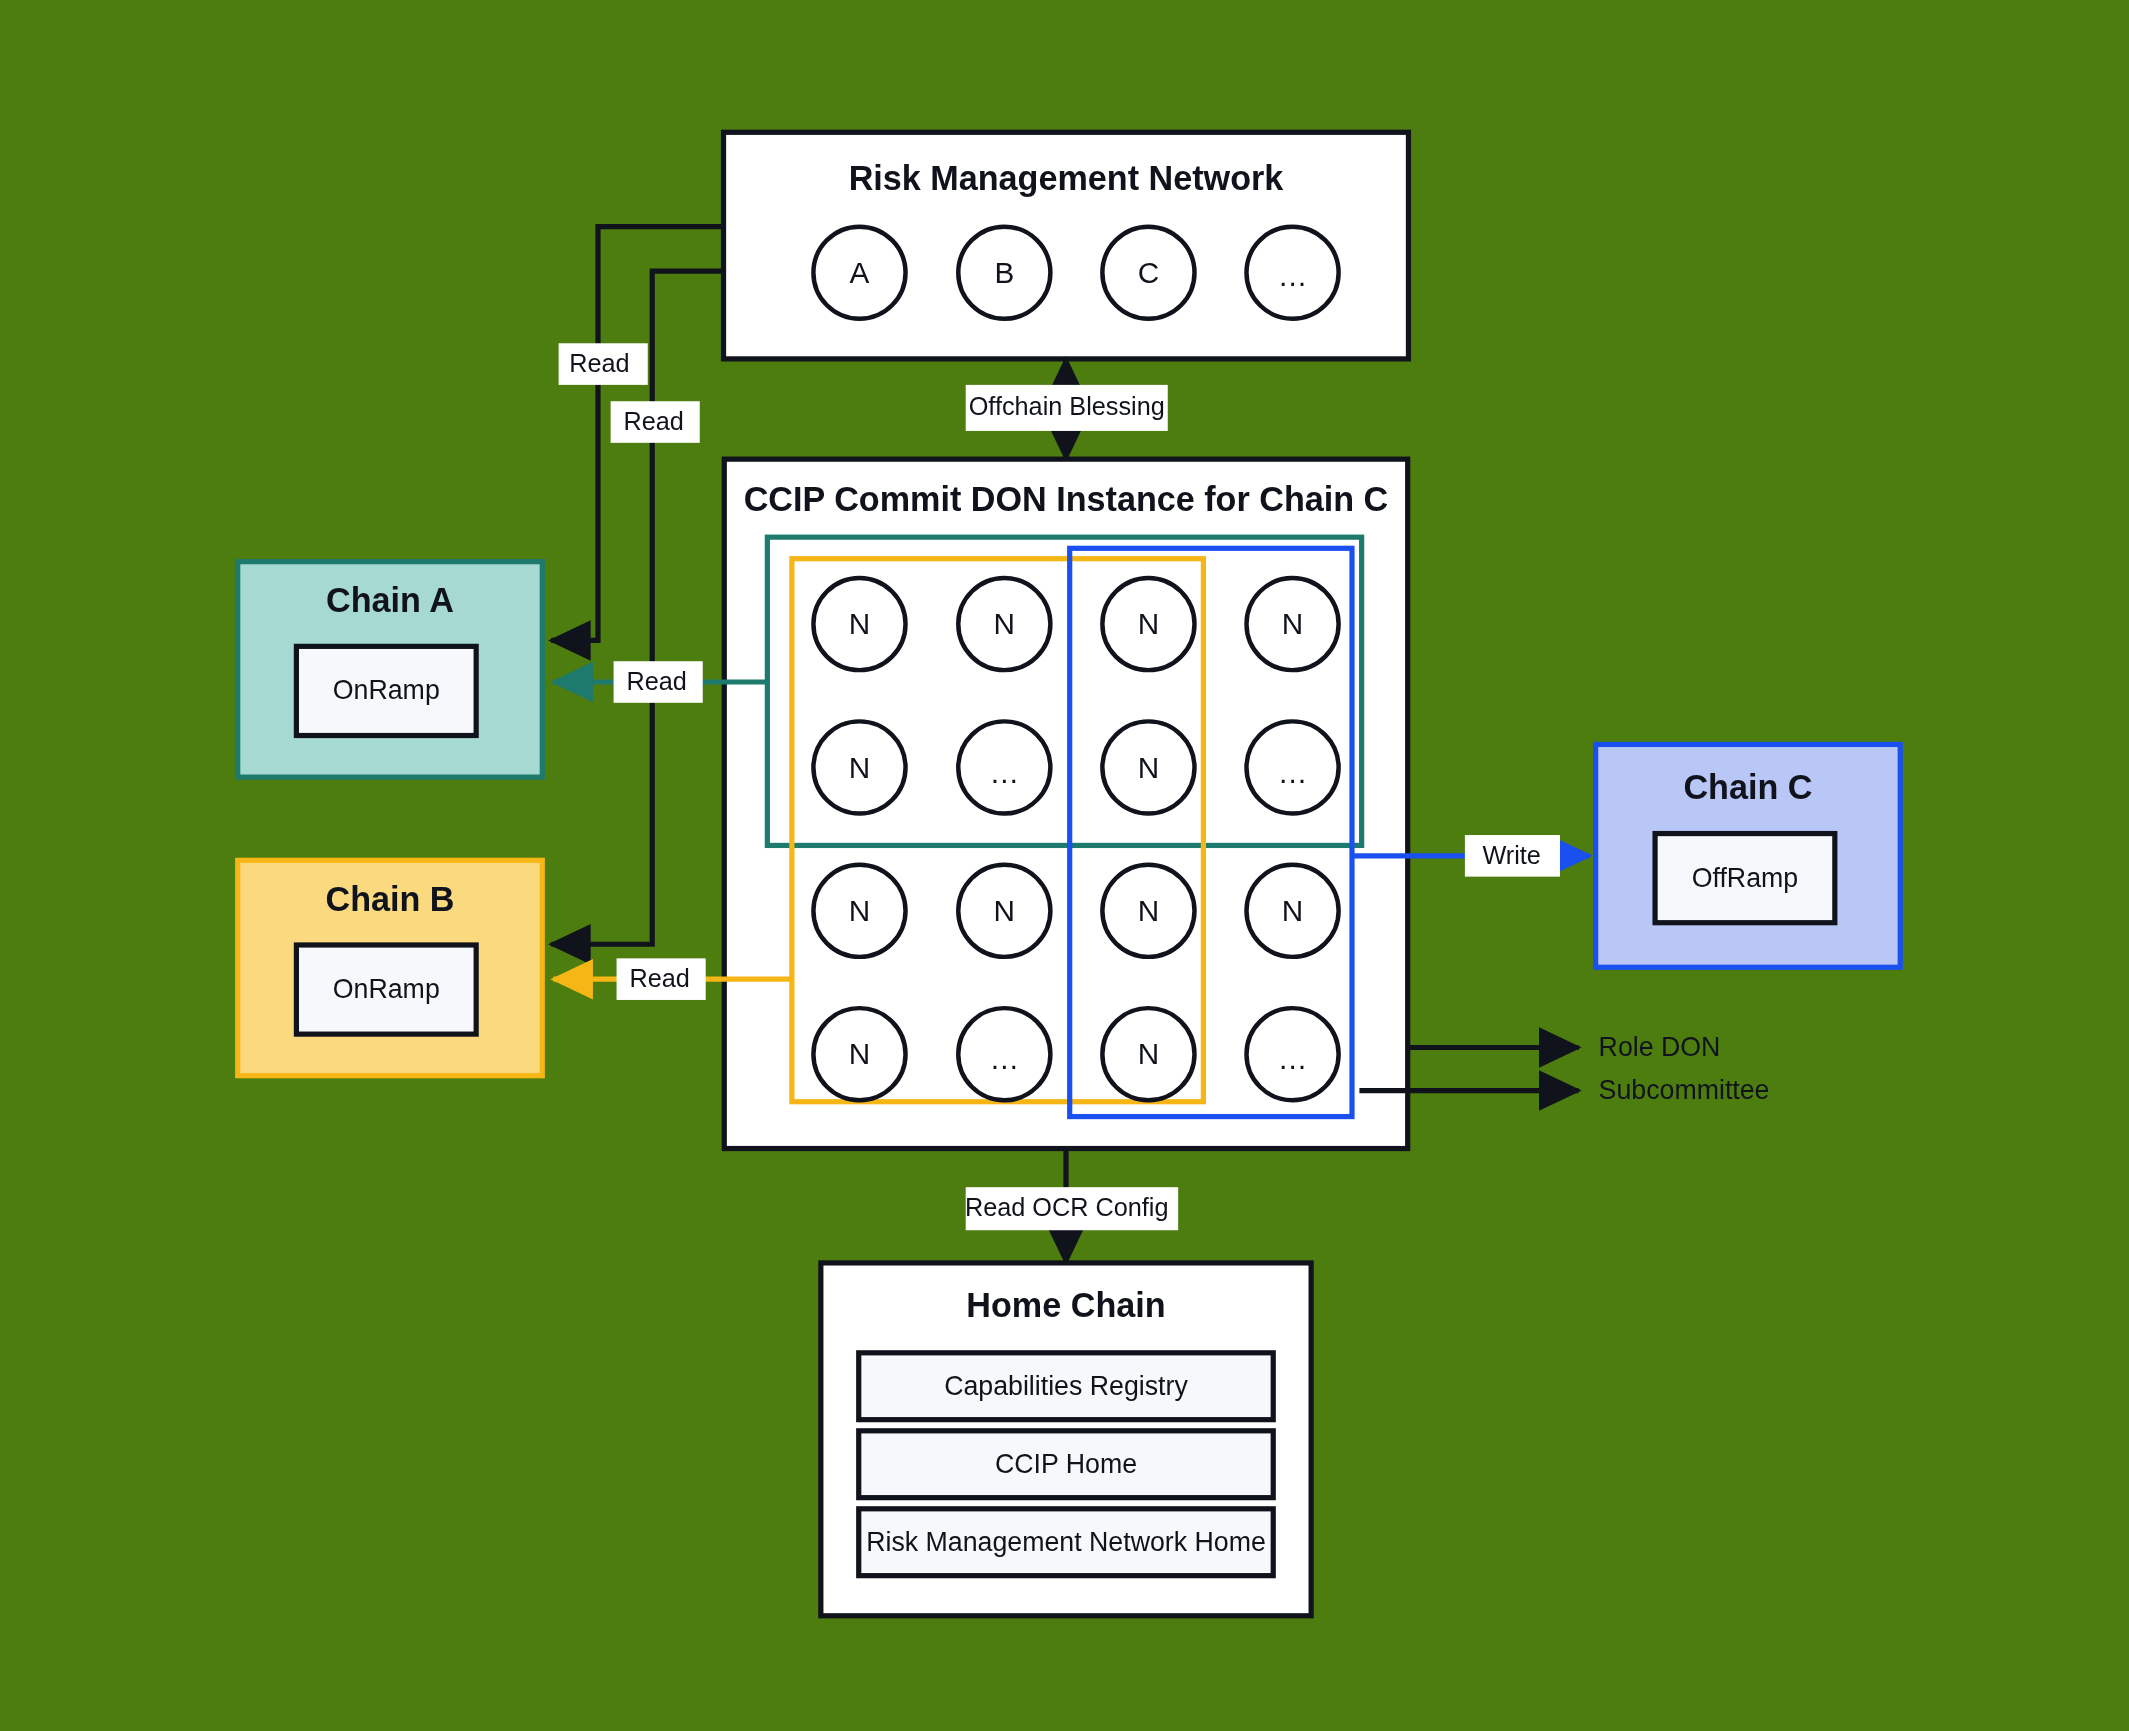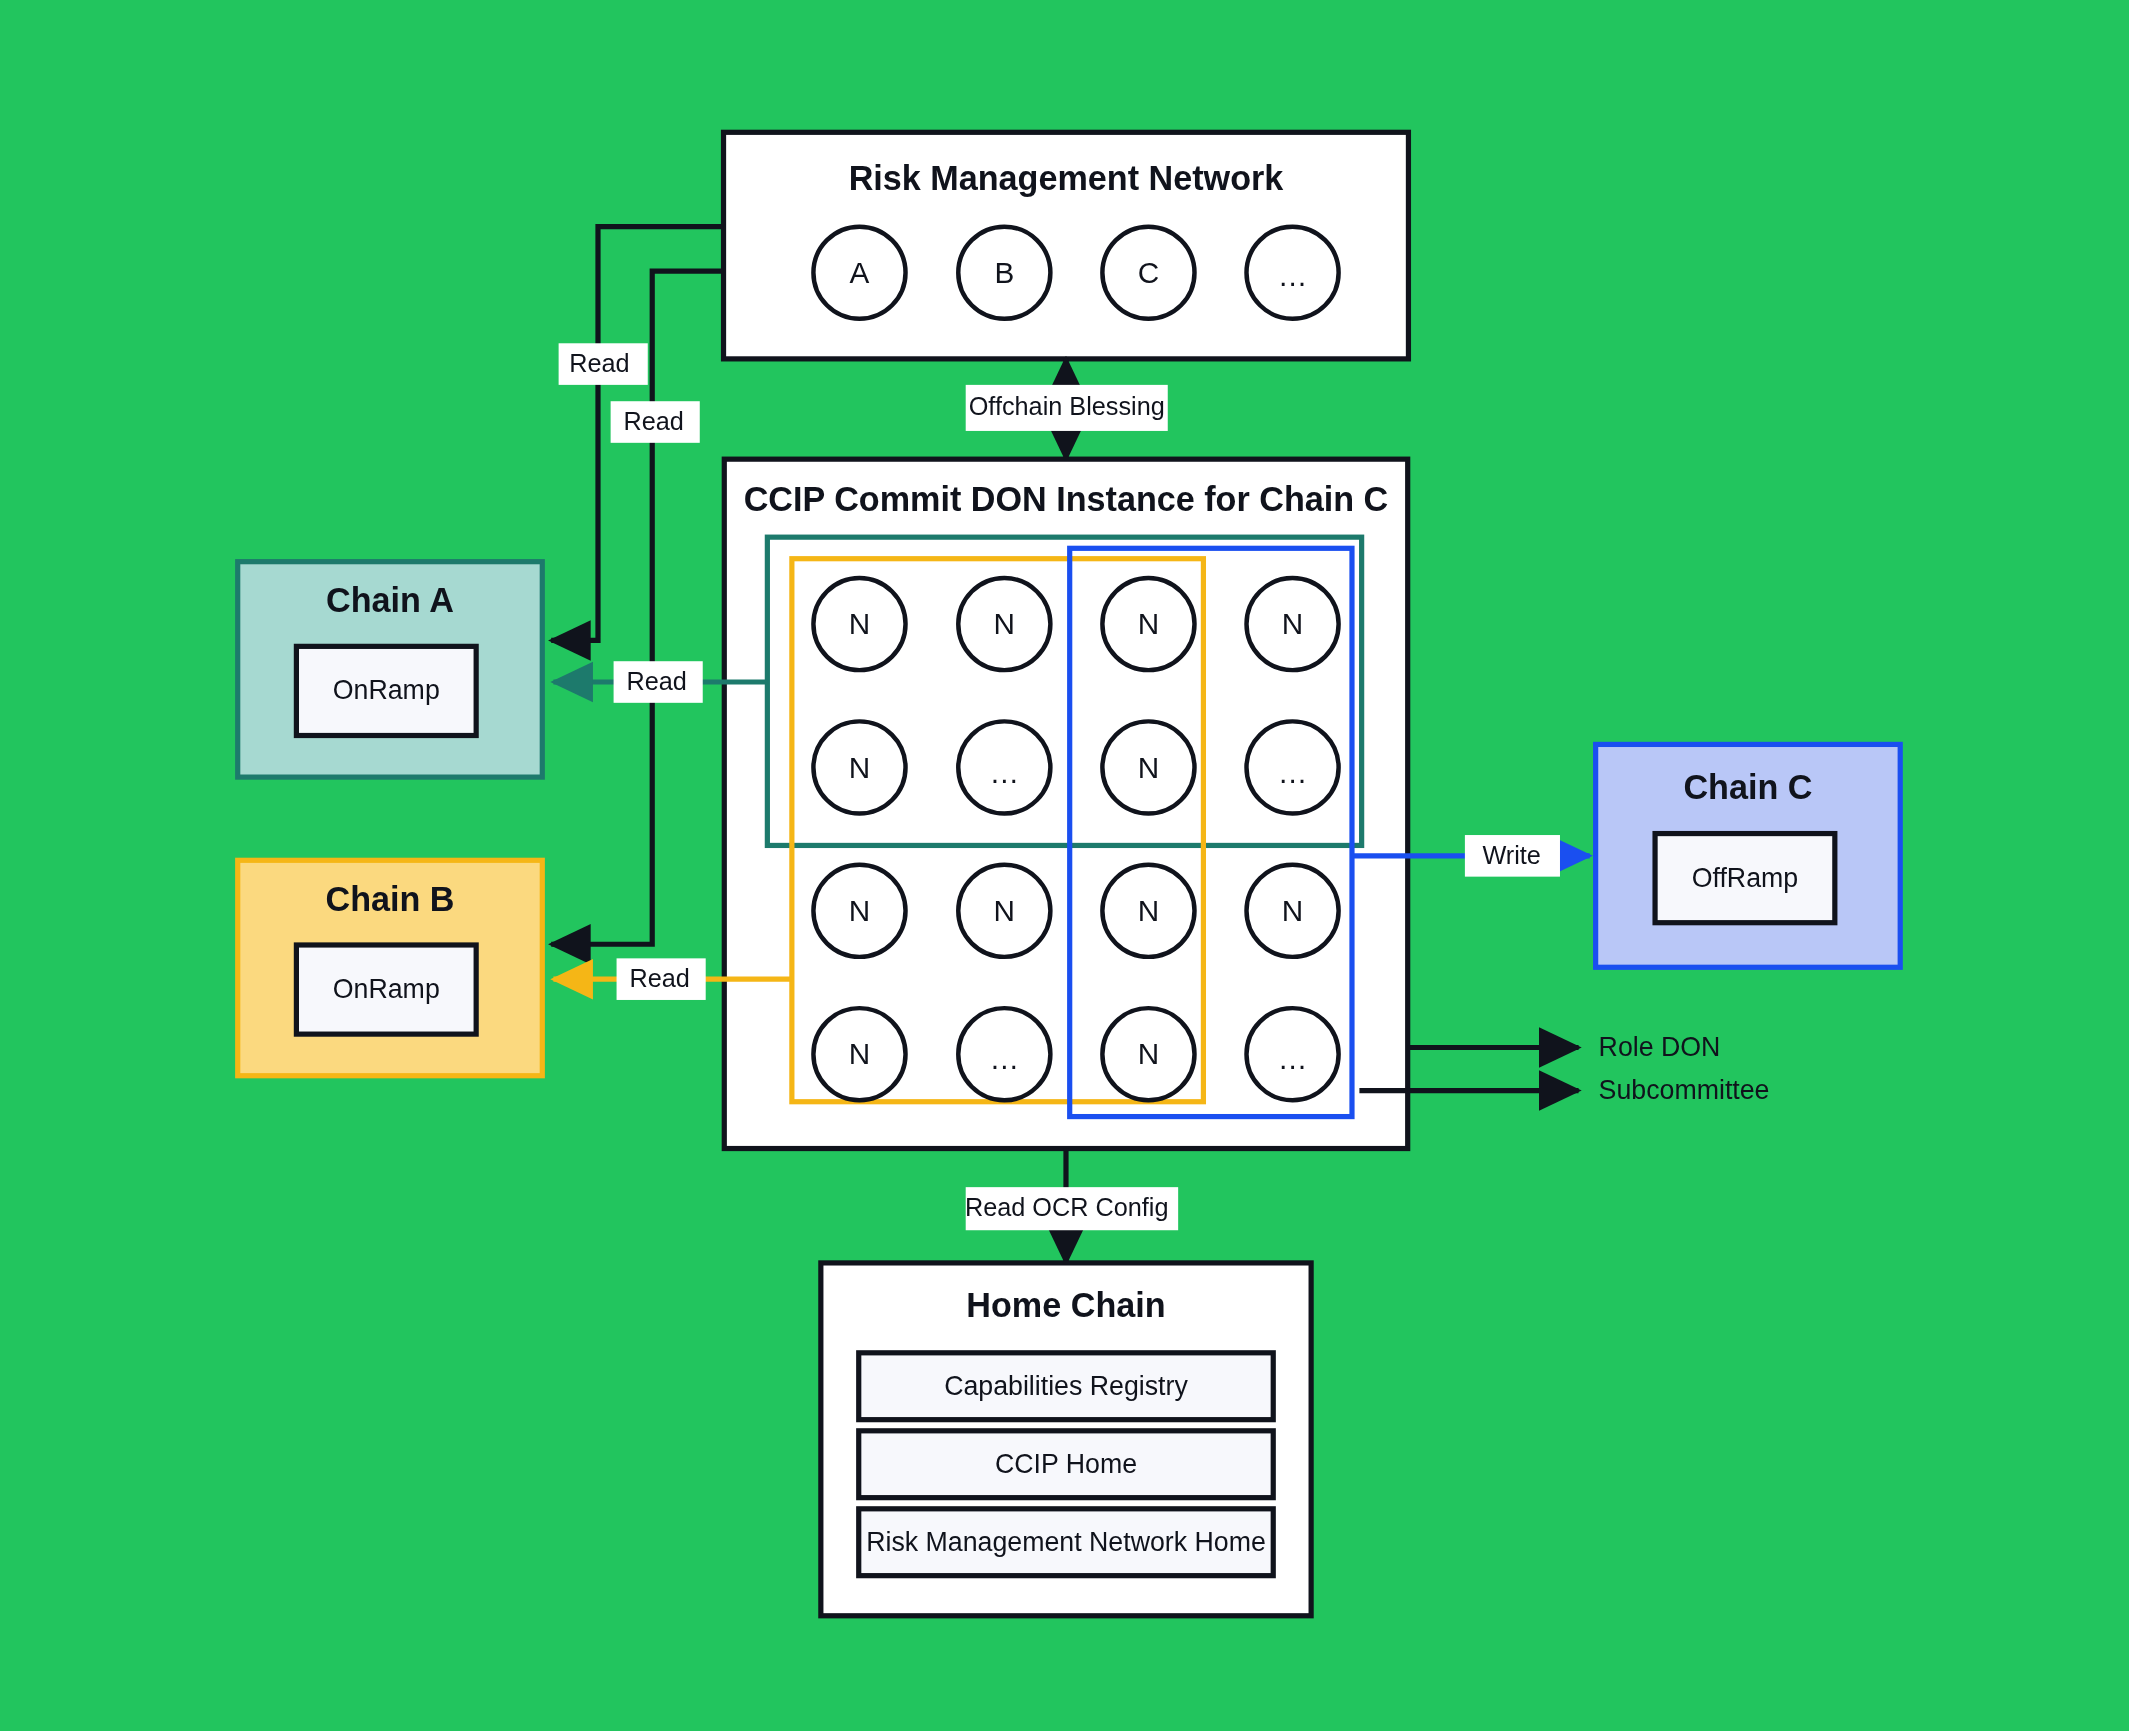--- a/index.html
+++ b/index.html
@@ -10,21 +10,21 @@
   body {
     width: 2129px;
     height: 1731px;
     font-family: "Liberation Sans", sans-serif;
     overflow: hidden;
   }
   #diagram-root {
     position: relative;
     width: 2129px;
     height: 1731px;
-    background: #22c55e;
+    background: #4d7c0f;
   }
   svg#diagram-svg {
     position: absolute;
     top: 0; left: 0;
     width: 2129px;
     height: 1731px;
     display: block;
   }
   .box-title {
     font-weight: bold;

